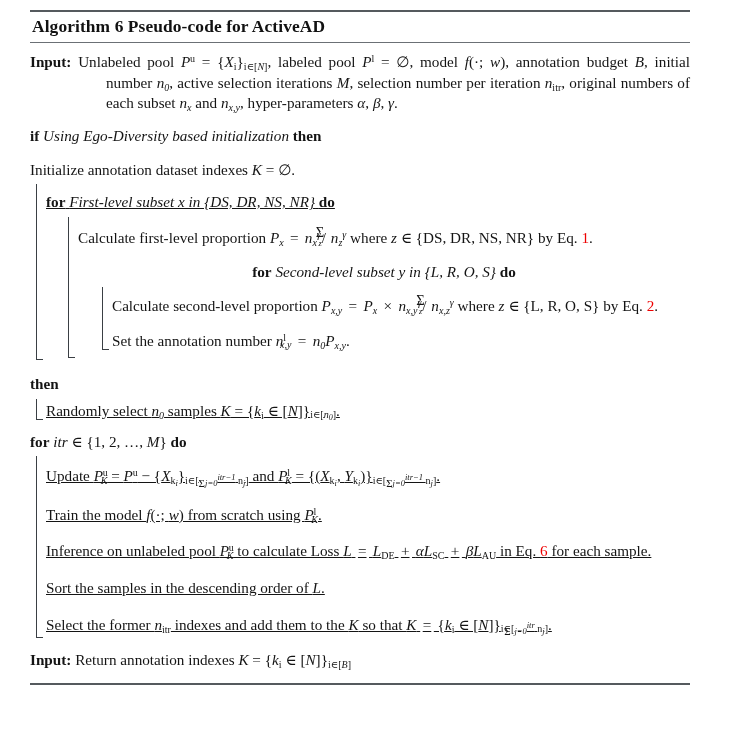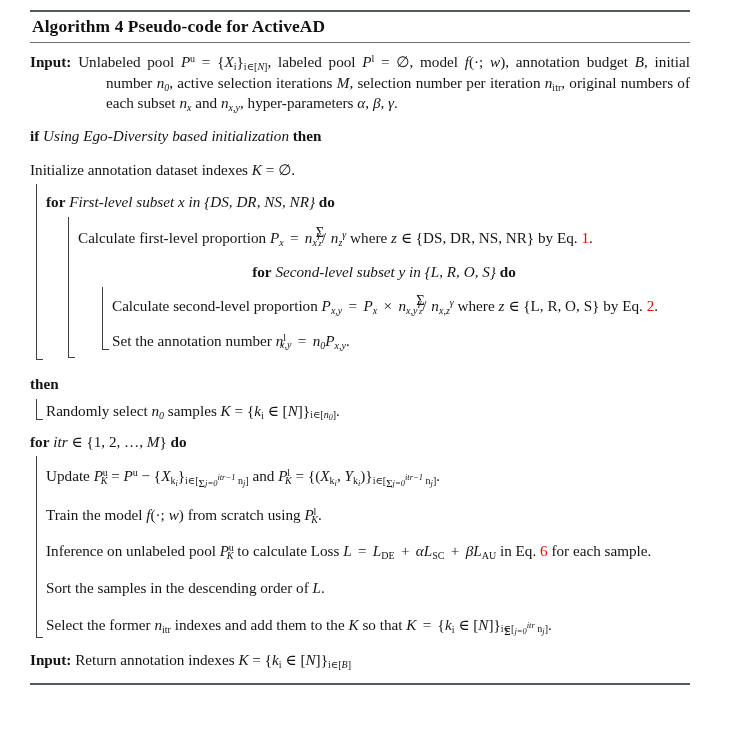--- a/index.html
+++ b/index.html
@@ -57,21 +57,21 @@
 
   .kw { font-weight: bold; }
   .it { font-style: italic; }
   .lead { font-weight: bold; }
   .hang-in {
     padding-left: 14px;
     text-indent: -14px;
   }
 
   
-  .ind1 { margin-left: 16px; }
+  .ind1 { margin-left: 16px; text-decoration: underline; }
   .ind2 { margin-left: 48px; }
   .ind3 { margin-left: 82px; }
 
   
   .guide {
     position: relative;
   }
   .guide > .bar {
     position: absolute;
     top: 0;
@@ -122,21 +122,21 @@
 
   .out-rule { margin-top: 4px; }
 </style>
 </head>
 <body>
 
 <div id="algo">
 
   <div class="rule-thick"></div>
 
-  <div class="algo-title">Algorithm 4 Pseudo-code for ActiveAD</div>
+  <div class="algo-title">Algorithm 6 Pseudo-code for ActiveAD</div>
 
   <div class="rule-thin"></div>
 
   <div class="body-block">
 
     <div class="line" style="padding-left:76px; text-indent:-76px;">
       <span class="lead">Input:</span>
       <span>
         Unlabeled pool <span class="calP">P</span><sup><span class="up">u</span></sup> = {<span class="m">X</span><sub><span class="up">i</span></sub>}<sub><span class="up">i∈[</span>N<span class="up">]</span></sub>, labeled pool <span class="calP">P</span><sup><span class="up">l</span></sup> = ∅, model <span class="m">f</span>(·; <span class="m">w</span>), annotation budget <span class="m">B</span>, initial number <span class="m">n</span><sub>0</sub>, active selection iterations <span class="m">M</span>, selection number per iteration <span class="m">n</span><sub><span class="up">itr</span></sub>, original numbers of each subset <span class="m">n</span><sub>x</sub> and <span class="m">n</span><sub>x,y</sub>, hyper-parameters <span class="m">α</span>, <span class="m">β</span>, <span class="m">γ</span>.
       </span>

